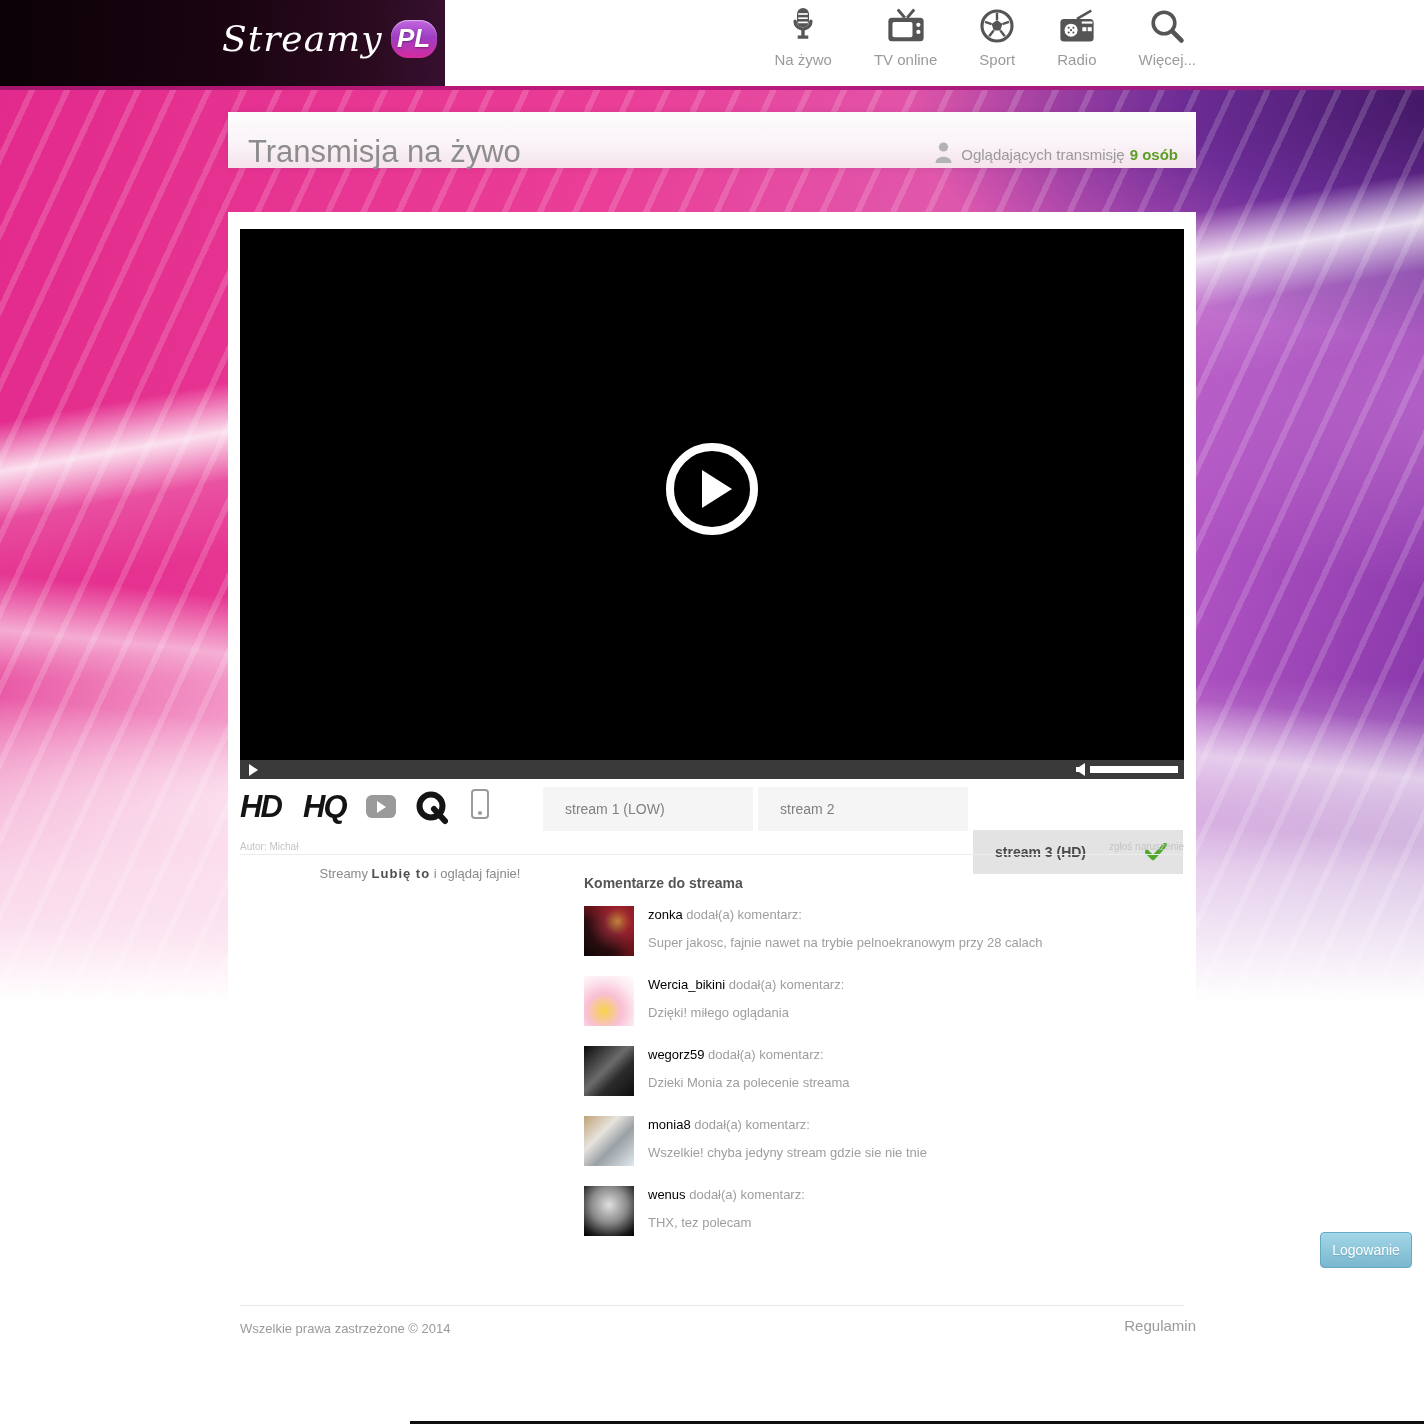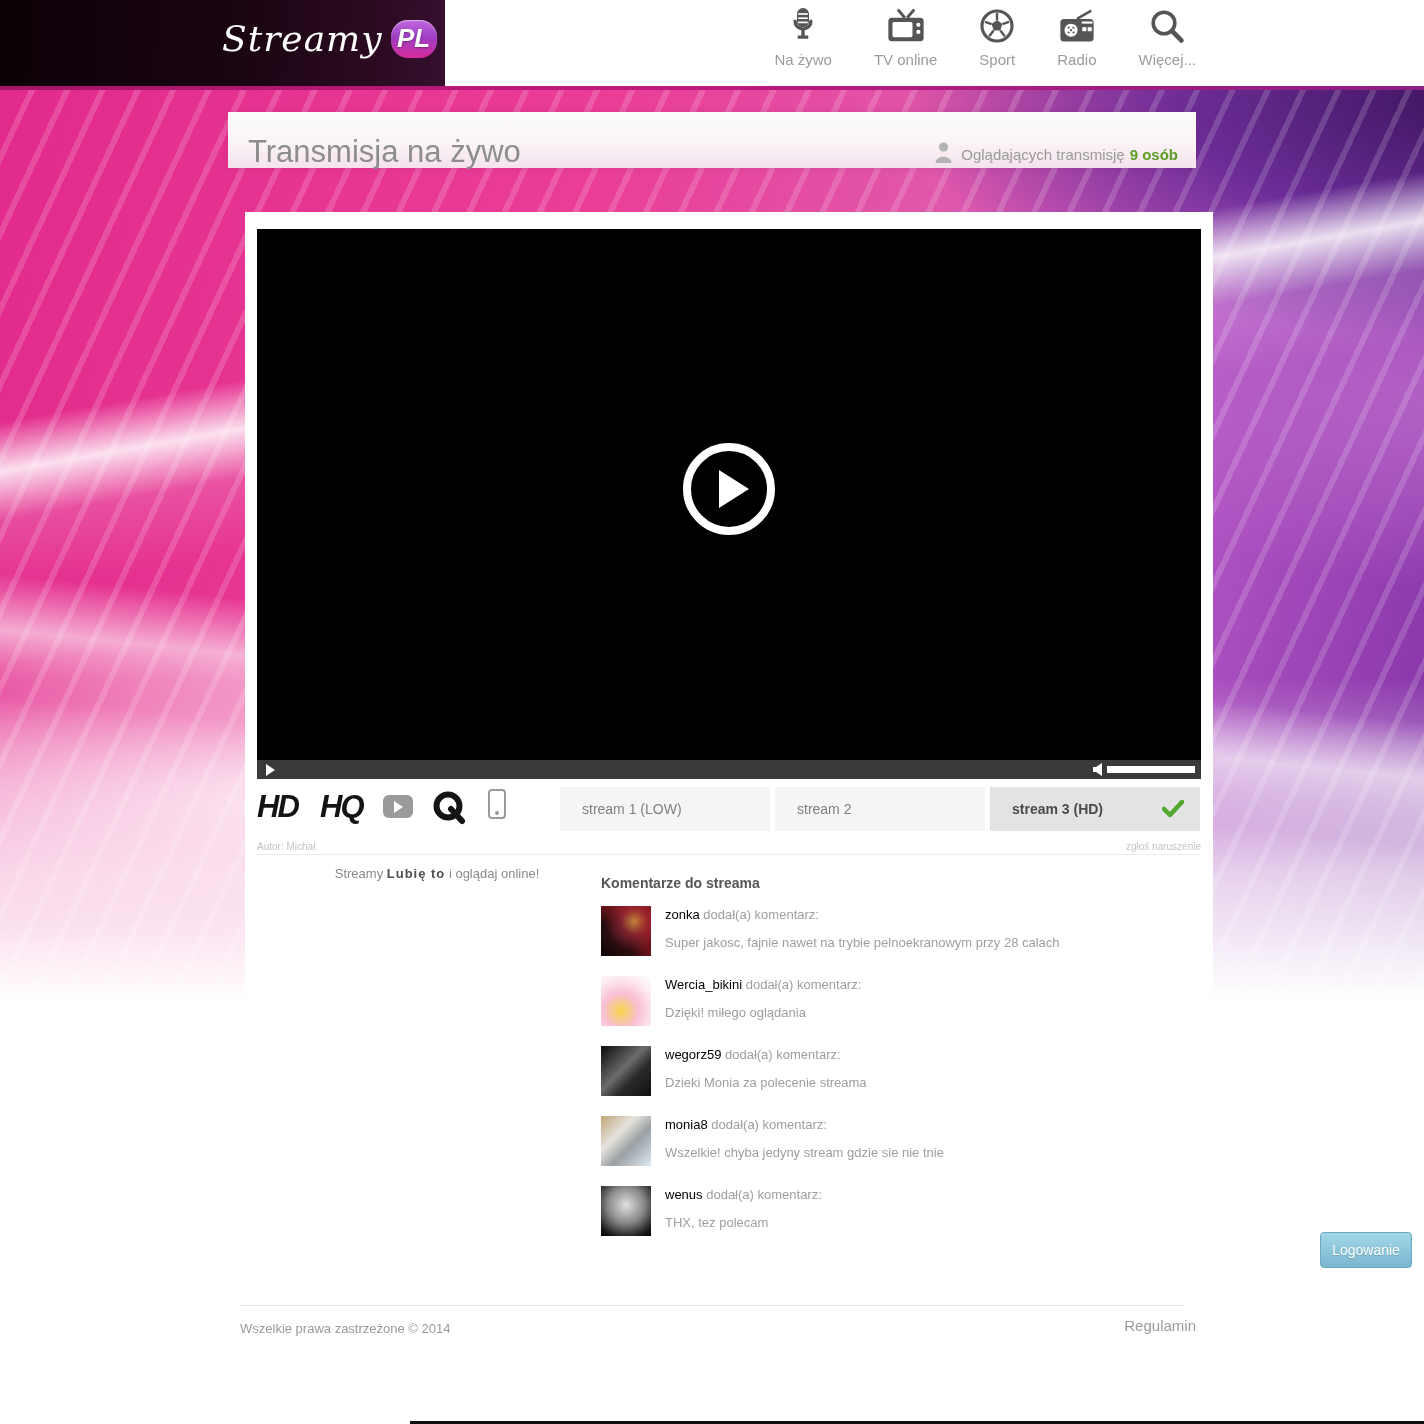--- a/index.html
+++ b/index.html
@@ -41,21 +41,21 @@
   
   .title-panel { position:absolute; left:228px; top:112px; width:968px; height:56px;
     background:linear-gradient(to bottom,#fdfcfd 0%,#faf4f8 55%,#f4e2ec 100%);
     box-shadow:0 0 6px rgba(120,30,90,.18); }
   .page-title { position:absolute; left:20px; top:22px; font-size:31px; font-weight:300; color:#8d8d8d; }
   .viewers { position:absolute; right:18px; top:30px; display:flex; align-items:center; font-size:15px; color:#9a9a9a; }
   .viewers svg { margin-right:8px; }
   .viewers b { color:#5c9e26; margin-left:5px; }
 
   
-  .content-panel { position:absolute; left:245px; top:212px; width:968px; height:959px; background:#fff; }
+  .content-panel { position:absolute; left:228px; top:212px; width:968px; height:959px; background:#fff; }
 
   .video { position:absolute; left:12px; top:17px; width:944px; height:550px; background:#000; cursor:pointer; }
   .video-screen { position:absolute; left:0; top:0; width:944px; height:531px; background:#000; }
   .play-overlay { position:absolute; left:426px; top:214px; width:92px; height:92px; border:8px solid #fff; border-radius:50%; }
   .play-overlay:after { content:""; position:absolute; left:28px; top:19px;
     border-style:solid; border-width:19px 0 19px 30px; border-color:transparent transparent transparent #fff; }
   .control-bar { position:absolute; left:0; bottom:0; width:944px; height:19px; background:#3a3a3a;
     display:flex; align-items:center; }
   .cb-play { width:0; height:0; margin-left:9px; border-style:solid; border-width:6px 0 6px 9px;
     border-color:transparent transparent transparent #fff; cursor:pointer; }
@@ -66,21 +66,21 @@
   .badge-txt { position:absolute; top:577px; font-weight:bold; font-style:italic; font-size:31px; color:#141414; letter-spacing:-2px; }
   .yt-icon { position:absolute; left:138px; top:583px; width:30px; height:23px; background:#9a9a9a; border-radius:6px; cursor:pointer; }
   .yt-icon:after { content:""; position:absolute; left:11px; top:6px; border-style:solid;
     border-width:6px 0 6px 9px; border-color:transparent transparent transparent #fff; }
   .qt-icon { position:absolute; left:188px; top:579px; cursor:pointer; }
   .phone-icon { position:absolute; left:243px; top:577px; width:18px; height:30px; border:2px solid #9a9a9a; border-radius:4px; cursor:pointer; }
   .phone-icon:after { content:""; position:absolute; left:5px; bottom:2px; width:4px; height:4px; border-radius:50%; background:#9a9a9a; }
 
   .stream-btn { position:absolute; top:575px; width:210px; height:44px; background:#f5f5f5; border:none;
     font-family:"Liberation Sans",sans-serif; font-size:14px; color:#808080; text-align:left; padding-left:22px; cursor:pointer; }
-  .stream-btn.active { background:#e3e3e3; font-weight:bold; color:#4a4a4a; }
+  .stream-btn.active { background:#e3e3e3; font-weight:bold; color:#4a4a4a;margin-top:43px; }
   .stream-check { position:absolute; right:16px; top:13px; }
 
   .meta-note { position:absolute; top:629px; font-size:10px; color:#c4c4c4; }
   .divider-1 { position:absolute; left:12px; top:642px; width:944px; height:1px; background:#ececec; }
 
   .like-text { position:absolute; left:12px; top:654px; width:360px; text-align:center; font-size:13px; color:#8a8a8a; }
   .like-text b { color:#4f4f4f; letter-spacing:1px; }
 
   .comments-title { position:absolute; left:356px; top:663px; font-size:14px; font-weight:bold; color:#555; }
   .comments-list { position:absolute; left:356px; top:694px; width:600px; }
@@ -251,21 +251,21 @@
         <svg width="22" height="18" viewBox="0 0 22 18">
             <path d="M2 9 L8 15 L20 2" fill="none" stroke="#52a82c" stroke-width="4.5" stroke-linecap="round" stroke-linejoin="round"></path>
           </svg>
       </span>
     </button>
 
     <span class="meta-note" style="left:12px">Autor: Michał</span>
     <span class="meta-note" style="right:12px">zgłoś naruszenie</span>
     <div class="divider-1"></div>
 
-    <div class="like-text"><span>Streamy </span><b>Lubię to</b><span> i oglądaj online!</span></div>
+    <div class="like-text"><span>Streamy </span><b>Lubię to</b><span> i oglądaj fajnie!</span></div>
 
     <div class="comments-title">Komentarze do streama</div>
     <div class="comments-list">
       <div class="comment">
         <div class="comment-avatar avatar-zonka"></div>
         <div class="comment-head"><span class="comment-user">zonka</span><span> dodał(a) komentarz:</span></div>
         <div class="comment-text">Super jakosc, fajnie nawet na trybie pelnoekranowym przy 28 calach</div>
       </div>
 
       <div class="comment">

